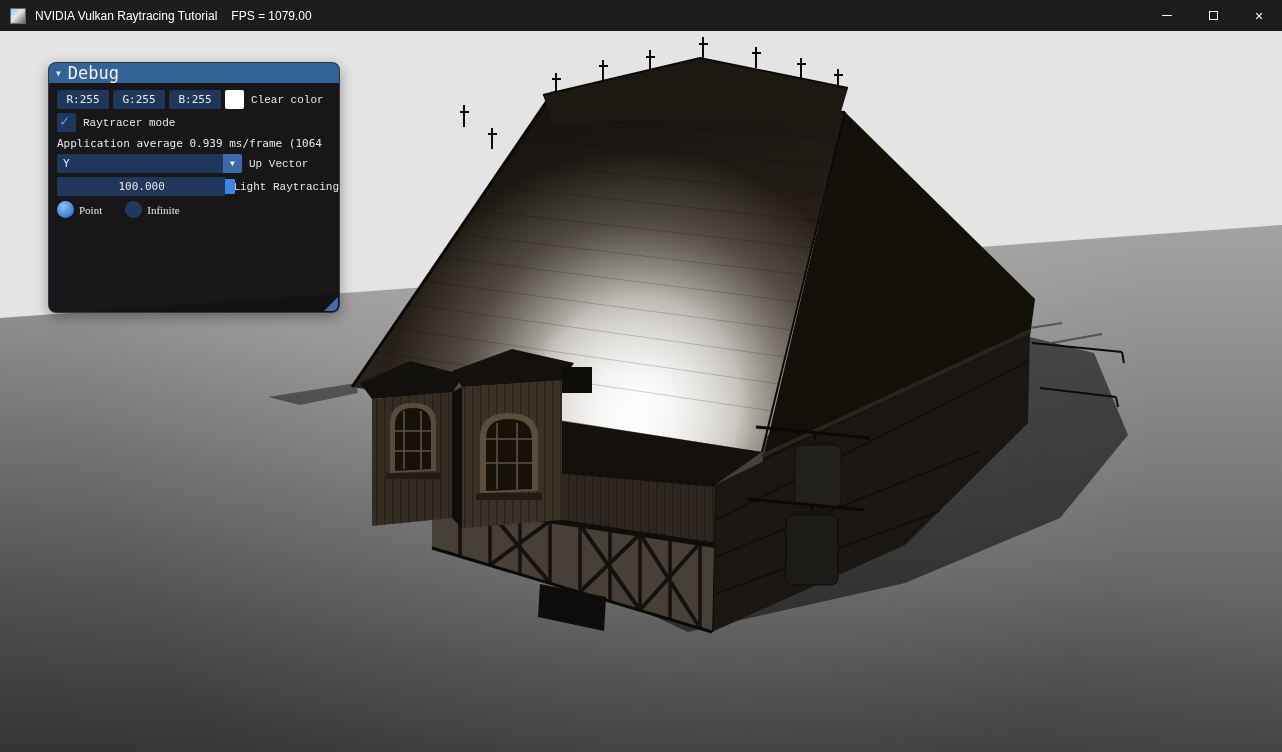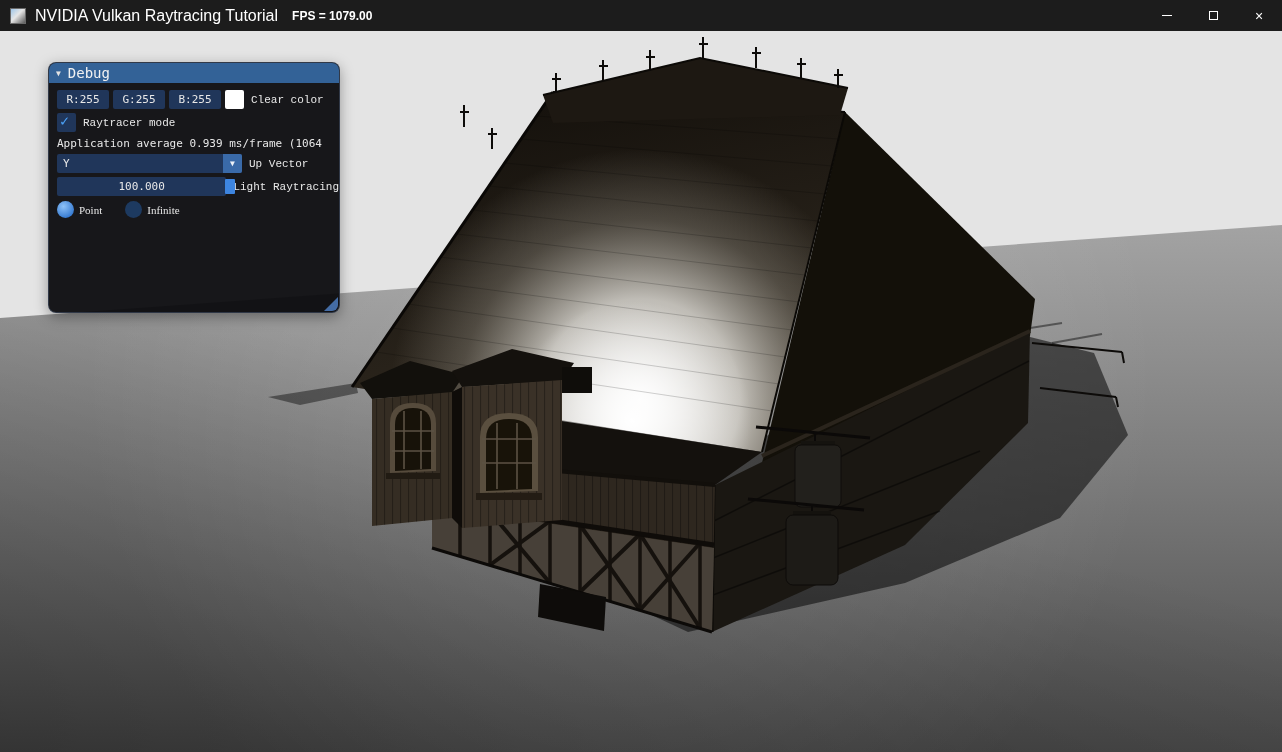--- a/index.html
+++ b/index.html
@@ -9,22 +9,22 @@
   
   .titlebar {
     position:absolute; top:0; left:0; width:1282px; height:31px;
     background:#1c1c1c; display:flex; align-items:center; z-index:50;
   }
   .app-icon {
     width:16px; height:16px; margin-left:10px; flex:0 0 auto;
     background:linear-gradient(135deg,#9fc6e8 0%,#e6e6e6 45%,#5a5a5a 100%);
     border:1px solid #6a6a6a;
   }
-  .tb-title { color:#ffffff; font-size:16px; margin-left:9px; white-space:pre; }
-  .tb-fps   { color:#ffffff; font-size:12px; margin-left:14px; white-space:pre;font-weight:bold; }
+  .tb-title { color:#ffffff; font-size:12px; margin-left:9px; white-space:pre; }
+  .tb-fps   { color:#ffffff; font-size:12px; margin-left:14px; white-space:pre; }
   .win-controls { margin-left:auto; display:flex; height:100%; }
   .win-btn {
     width:46px; height:100%; background:transparent; border:none; color:#ffffff;
     display:flex; align-items:center; justify-content:center; cursor:pointer;
     font-size:14px; font-family:"Liberation Sans", sans-serif;
   }
   .glyph-min { display:block; width:10px; height:1px; background:#ffffff; }
   .glyph-max { display:block; width:9px; height:9px; border:1px solid #ffffff; }
 
   
@@ -38,21 +38,21 @@
     border:1px solid rgba(95,115,150,0.38);
     border-radius:8px;
     font-family:"DejaVu Sans Mono", monospace; font-size:11px; color:#e8e8e8;
     box-shadow:0 4px 14px rgba(0,0,0,0.35);
   }
   .imgui-title {
     height:20px; background:#336297; border-radius:7px 7px 0 0;
     display:flex; align-items:center; padding-left:7px; gap:7px;
   }
   .imgui-collapse { font-size:8px; color:#e3e3e3; cursor:pointer; }
-  .imgui-title-text { font-size:14px; color:#f2f2f2; }
+  .imgui-title-text { font-size:17px; color:#f2f2f2; }
   .imgui-content { padding:7px 0 5px 8px; overflow:hidden; height:calc(100% - 20px); position:relative; }
   .row { display:flex; align-items:center; margin-bottom:4px; height:19px; white-space:nowrap; }
   .row.textrow { height:14px; }
   .frame {
     background:#20365a; height:19px; display:flex; align-items:center; justify-content:center;
     color:#e8e8e8; position:relative; border-radius:2px; cursor:ew-resize;
   }
   .f52 { width:52px; margin-right:4px; }
   .f61 { width:61px; margin-right:4px; }
   .f185 { width:185px; }

